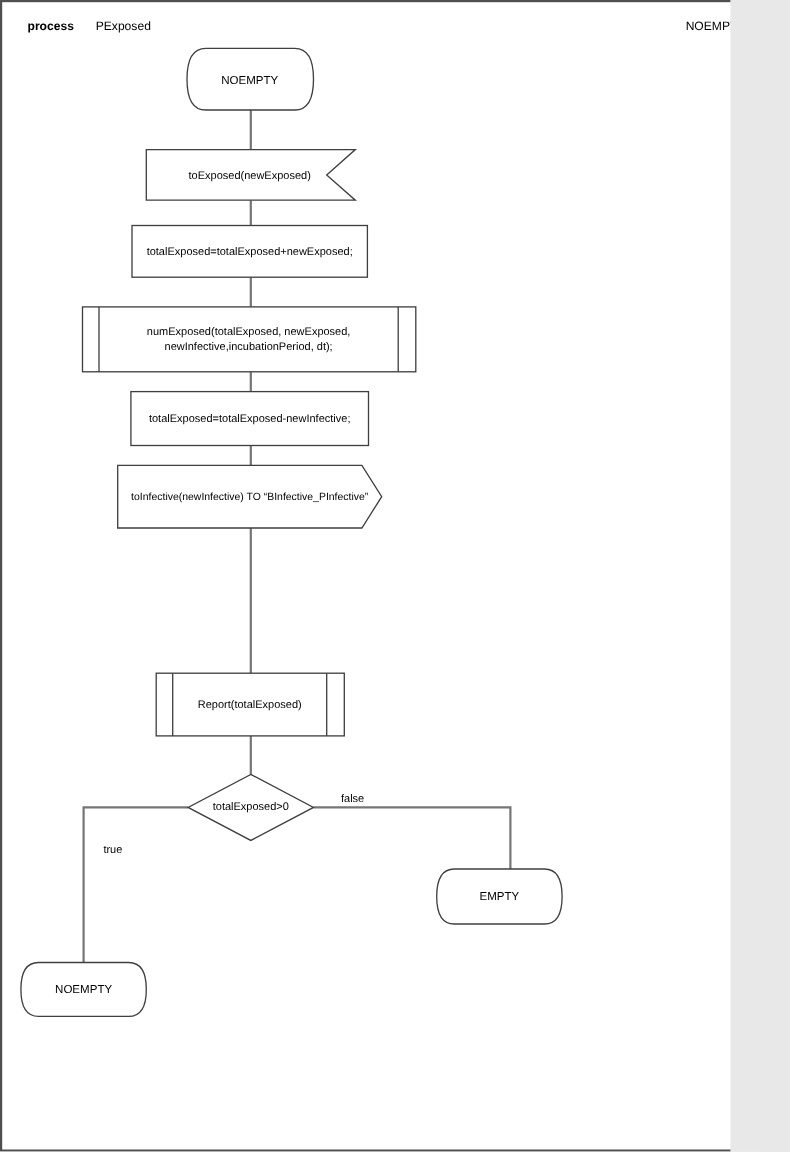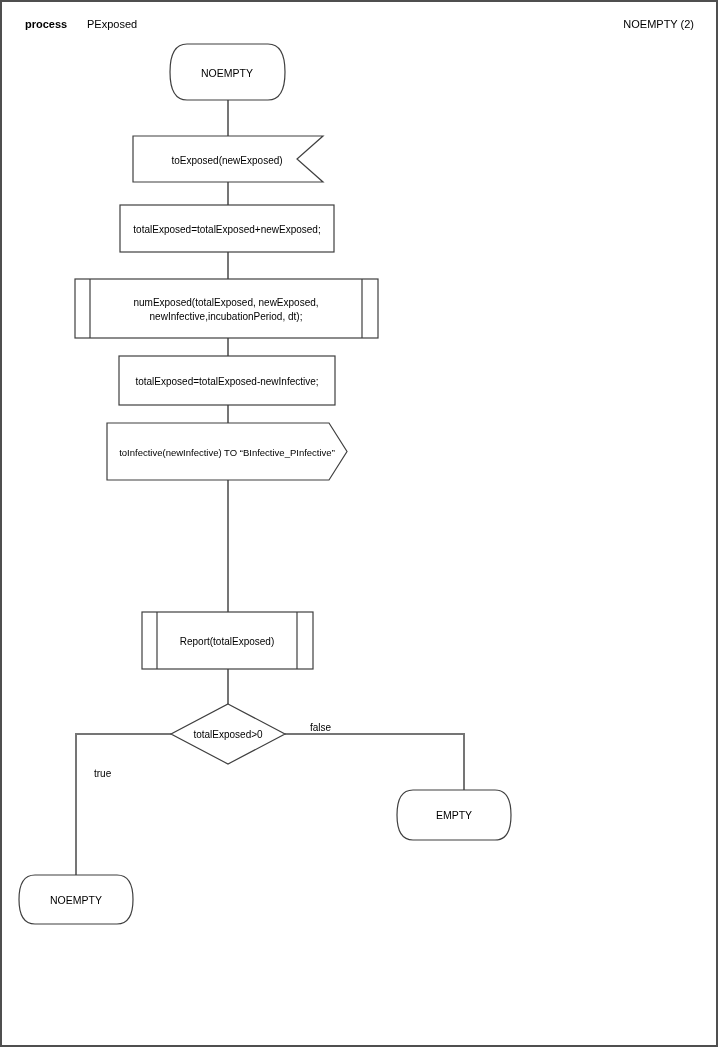--- a/index.html
+++ b/index.html
@@ -1,18 +1,18 @@
 <!DOCTYPE html>
 <html><head>
 <meta charset="utf-8">
 <style>
   html, body { margin: 0; padding: 0; background: #e8e8e8; }
   .page {
     position: relative;
-    width: 718px;
+    width: 664px;
     height: 1047px;
     background: #ffffff;
     overflow: hidden;
   }
   svg { display: block; }
   .page-border { fill: none; stroke: #4f4f4f; stroke-width: 2; }
   .shape { fill: #ffffff; stroke: #3f3f3f; stroke-width: 1.2; }
   .inner-line { stroke: #3f3f3f; stroke-width: 1.2; }
   .connector { fill: none; stroke: #757575; stroke-width: 2; }
   text {

